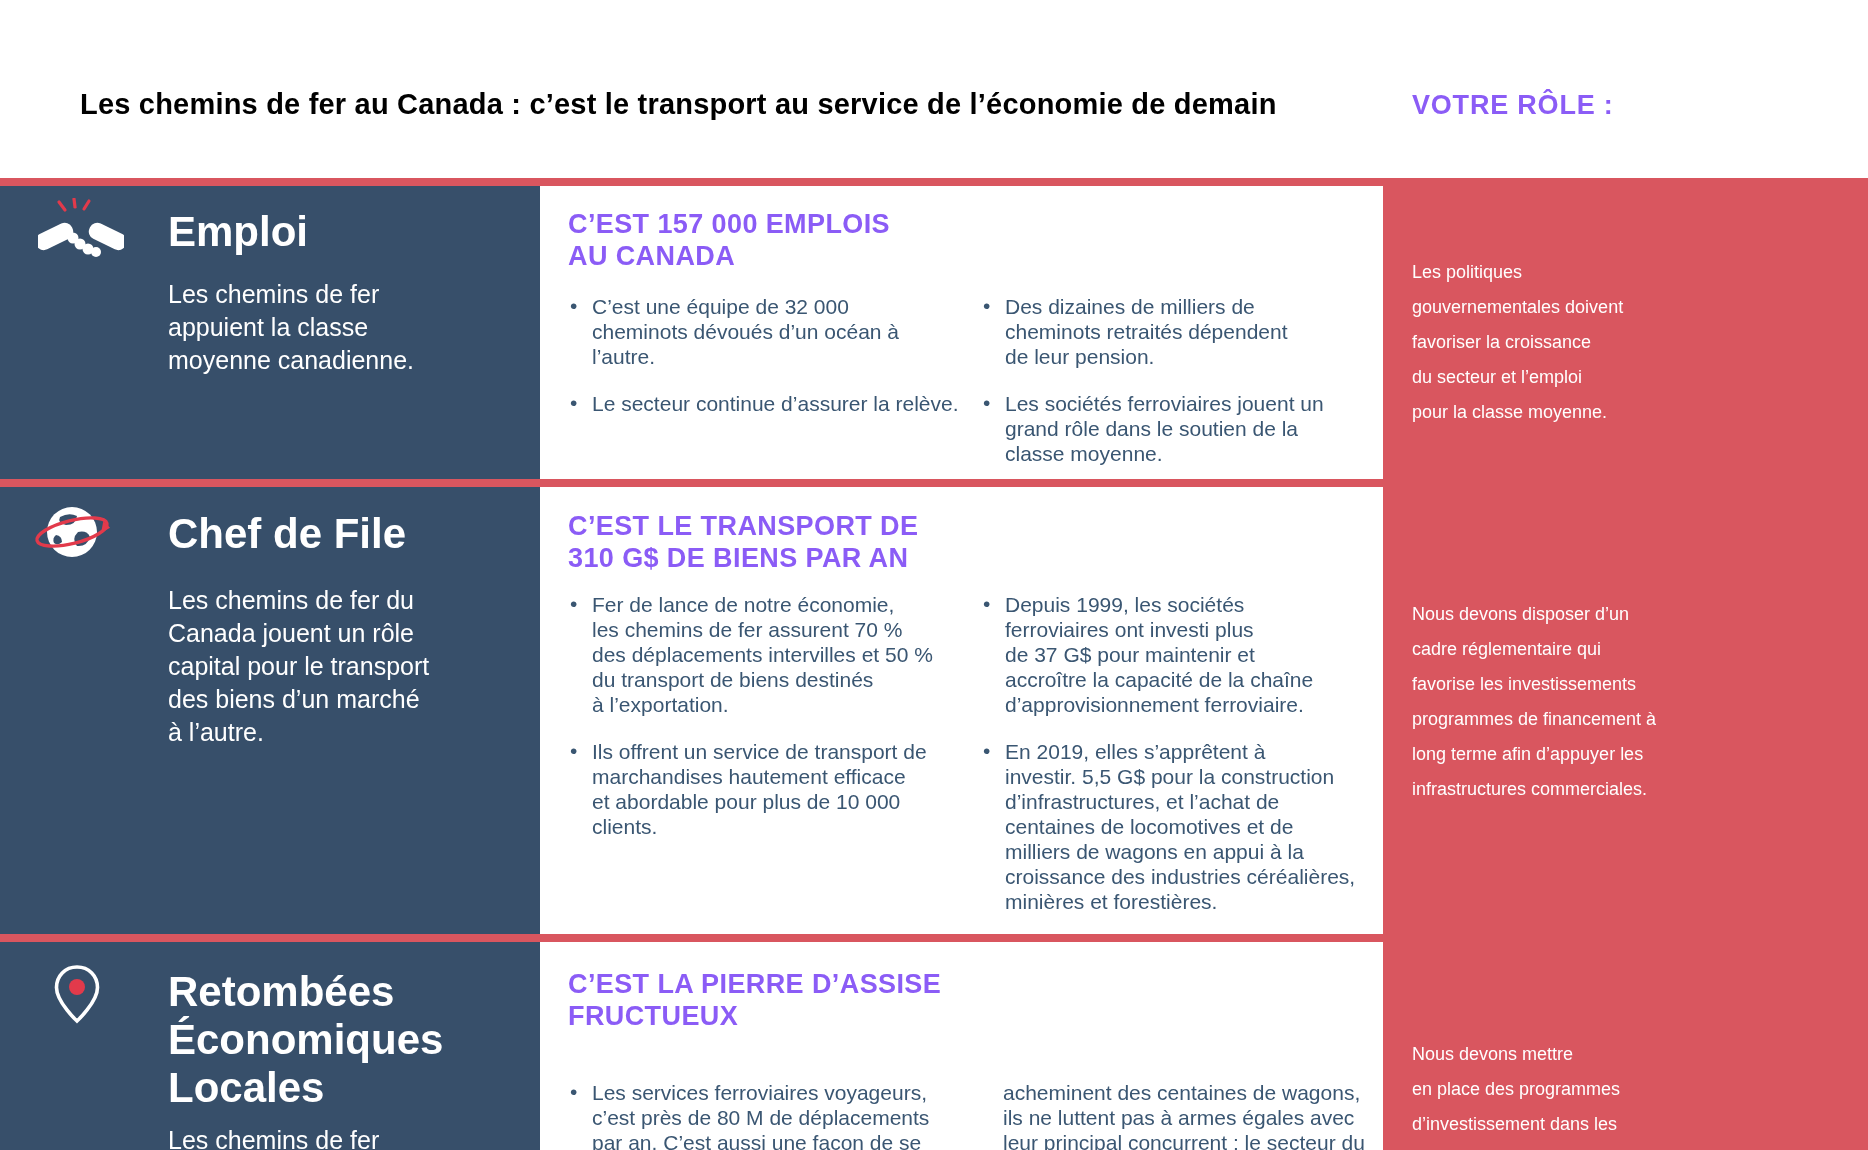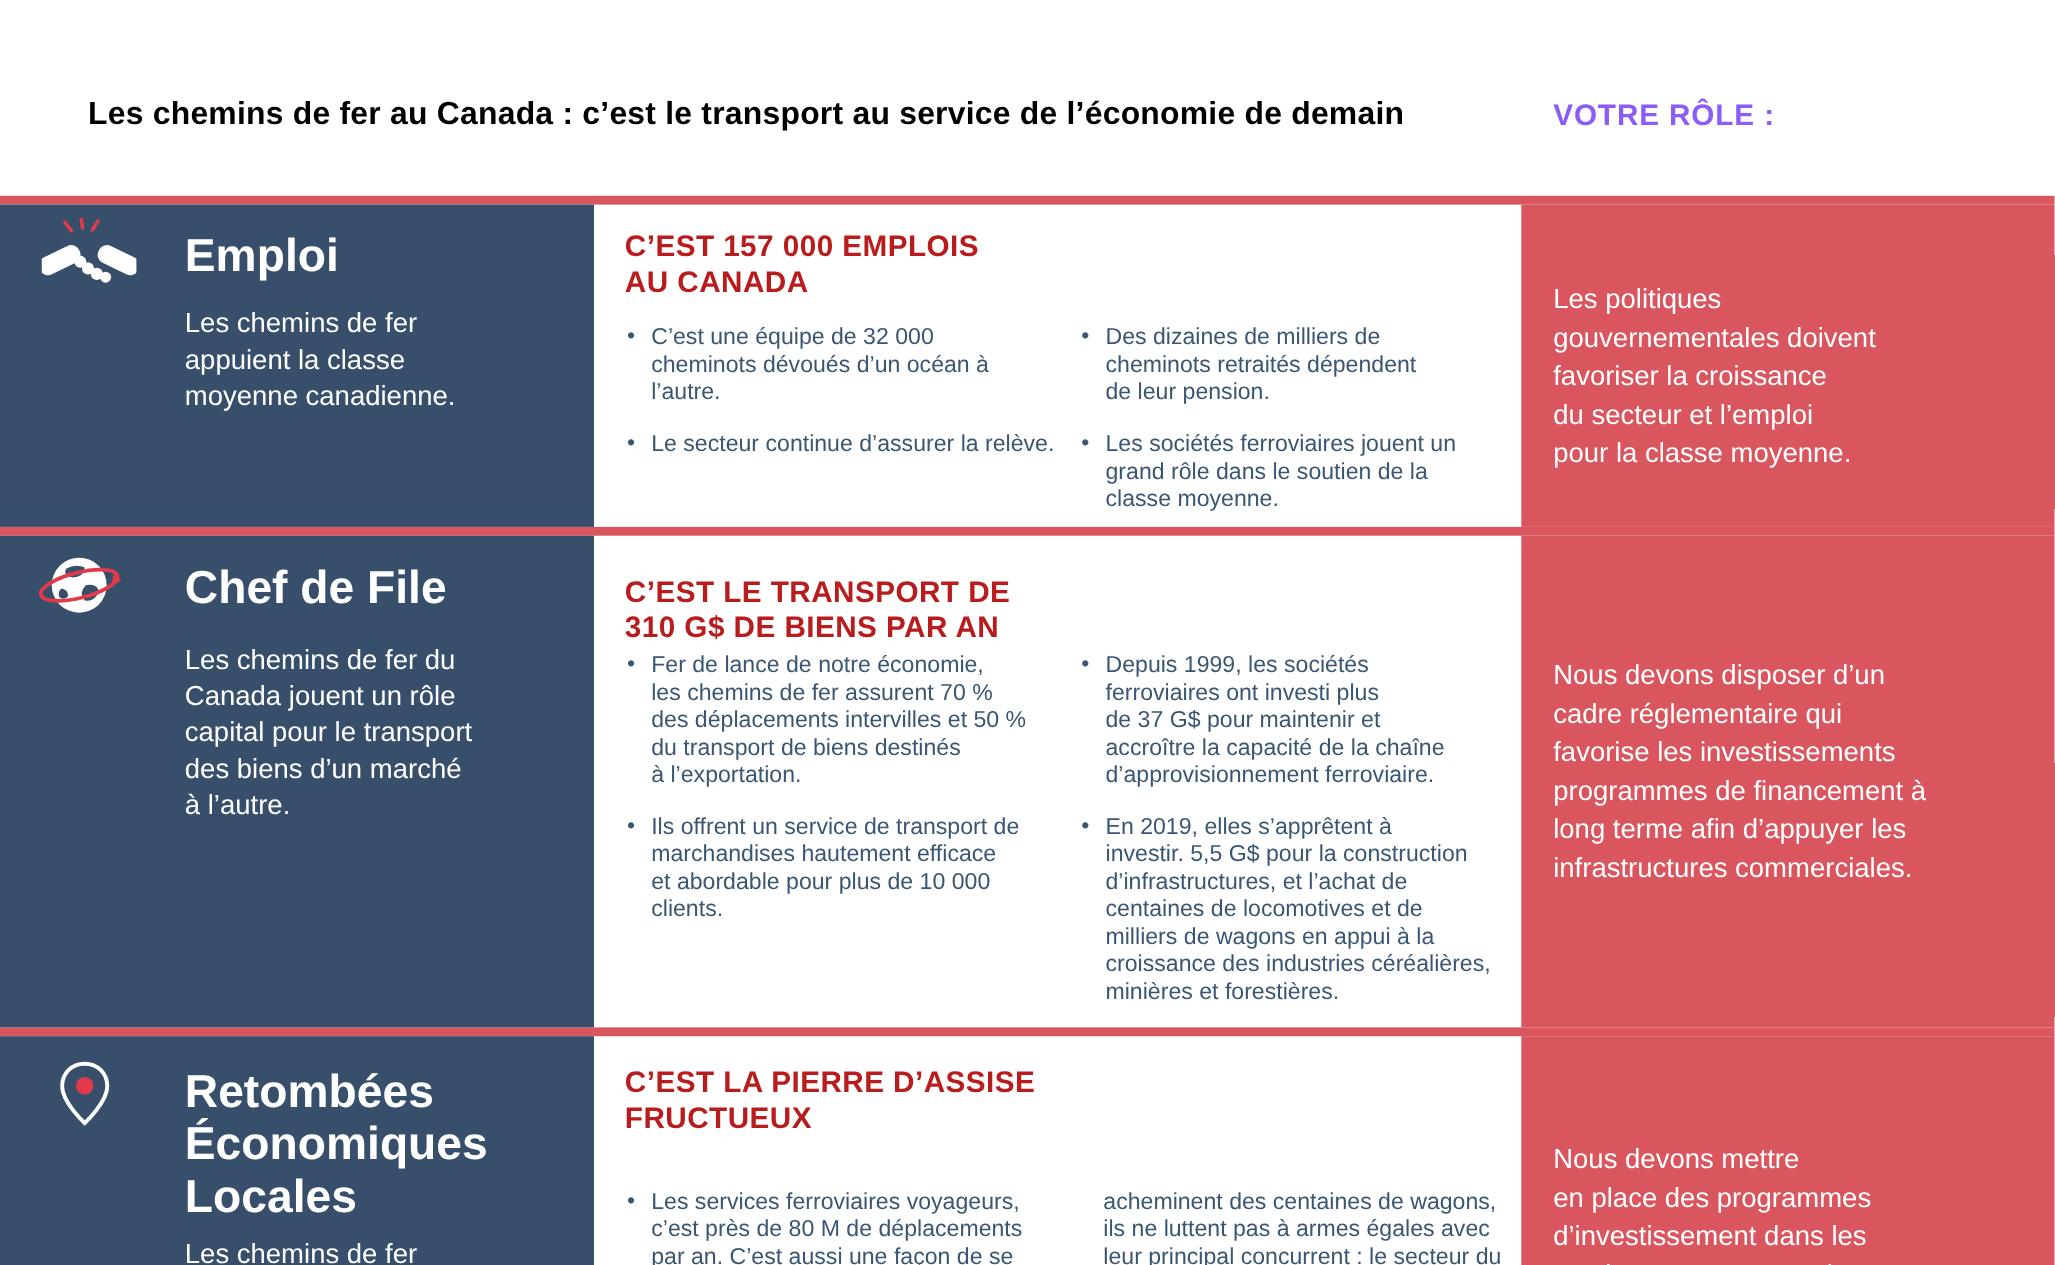--- a/index.html
+++ b/index.html
@@ -11,26 +11,26 @@
   #header-title{left:80px;top:88px;font-size:29px;font-weight:bold;color:#000000;letter-spacing:.2px;}
   #role-label{left:1412px;top:90px;font-size:27px;font-weight:bold;color:#8b5cf6;letter-spacing:.8px;}
   
   .stripe{left:0;width:1868px;height:8px;background:#D9565F;}
   
   .row{left:0;width:1868px;overflow:visible;}
   .panel-left{left:0;top:0;width:540px;height:100%;background:#374F6A;}
   .panel-role{left:1383px;top:0;width:485px;height:100%;background:#D9565F;}
   .section-title{left:168px;color:#ffffff;font-weight:bold;font-size:42px;line-height:48px;}
   .section-desc{left:168px;color:#ffffff;font-size:25px;line-height:33px;font-weight:400;}
-  .info-heading{left:568px;color:#b91c1c;font-weight:bold;font-size:27px;line-height:32px;letter-spacing:.4px;}
+  .info-heading{left:568px;color:#8b5cf6;font-weight:bold;font-size:27px;line-height:32px;letter-spacing:.4px;}
   .bullet-col{top:0;color:#3A5672;font-size:21px;line-height:25px;}
   .bullet{position:relative;padding-left:22px;margin-bottom:22px;}
   .bullet.no-marker{padding-left:20px;}
   .bullet .marker{position:absolute;left:0;top:-1px;color:#3A5672;font-size:21px;}
-  .role-text{left:29px;color:#ffffff;font-size:25px;line-height:35px;font-weight:400;}
+  .role-text{left:29px;color:#ffffff;font-size:18px;line-height:35px;font-weight:400;}
   .icon-box{pointer-events:none;}
 </style>
 </head>
 <body>
 
 <div id="page">
   <div class="abs nowrap" id="header-title">Les chemins de fer au Canada : c’est le transport au service de l’économie de demain</div>
   <div class="abs nowrap" id="role-label">VOTRE RÔLE :</div>
   <div id="rows-root" class="abs" style="left:0;top:12px;width:1666px;height:1150px;">
       <div class="abs stripe" style="top: 166px;"></div>
@@ -120,21 +120,21 @@
             <div class="nowrap">Chef de File</div>
           </div>
           <div class="abs section-desc" style="top: 97px;">
             <div class="nowrap">Les chemins de fer du</div>
             <div class="nowrap">Canada jouent un rôle</div>
             <div class="nowrap">capital pour le transport</div>
             <div class="nowrap">des biens d’un marché</div>
             <div class="nowrap">à l’autre.</div>
           </div>
         </div>
-        <div class="abs info-heading" style="top: 23px; margin-top: 12px;">
+        <div class="abs info-heading" style="top: 23px;">
           <div class="nowrap">C’EST LE TRANSPORT DE</div>
           <div class="nowrap">310 G$ DE BIENS PAR AN</div>
         </div>
         <div class="abs bullet-col" style="left: 570px; top: 105px; width: 400px;">
           <div class="bullet">
             <div class="marker">•</div>
             <div class="nowrap">Fer de lance de notre économie,</div>
             <div class="nowrap">les chemins de fer assurent 70 %</div>
             <div class="nowrap">des déplacements intervilles et 50 %</div>
             <div class="nowrap">du transport de biens destinés</div>

